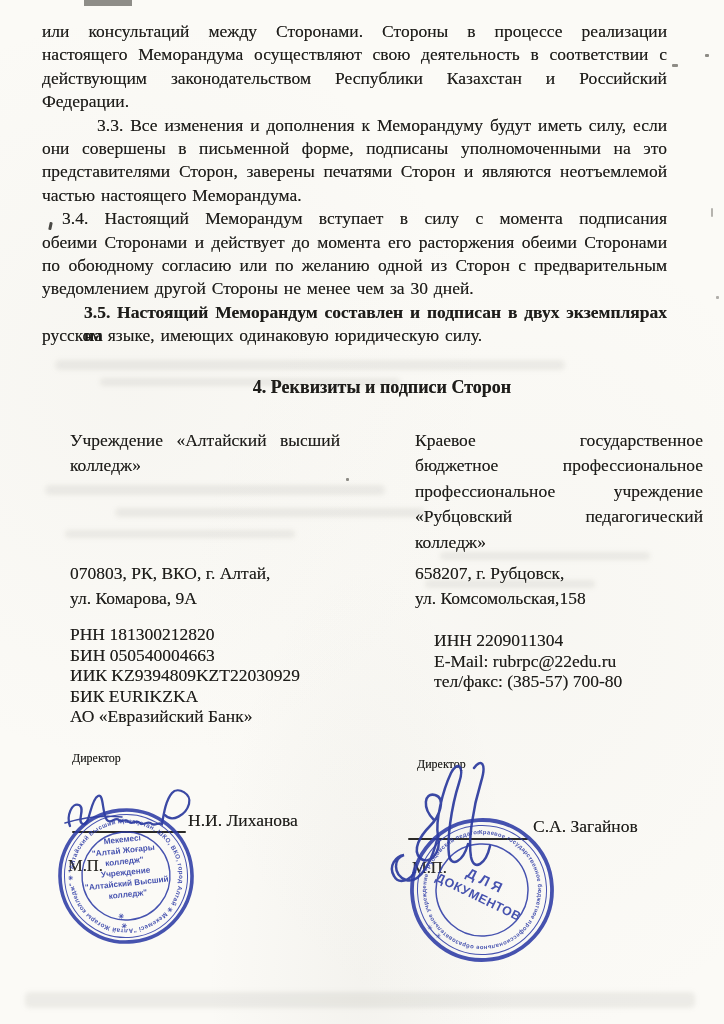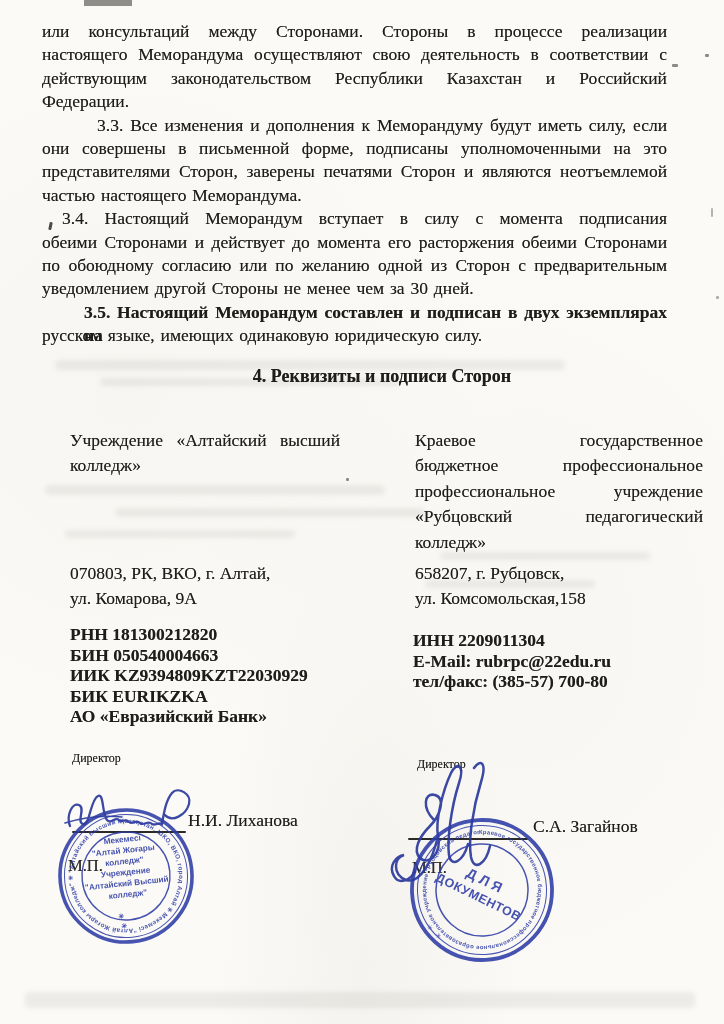--- a/index.html
+++ b/index.html
@@ -14,32 +14,32 @@
     color:#1e1d1a;
   }
   
   .bodyblock{position:absolute;left:42px;top:20px;width:625px;font-size:17.5px;}
   .bl{height:23.4px;line-height:23.4px;text-align:justify;word-spacing:1.5px;
       text-shadow:0 0 .35px rgba(20,20,18,.55);white-space:normal;}
   .jl{text-align-last:justify;}
   .i55{padding-left:55px;}
   .i20{padding-left:20px;}
   .i42{padding-left:42px;font-weight:bold;}
-  .heading{position:absolute;left:42px;top:366px;width:640px;text-align:center;
+  .heading{position:absolute;left:42px;top:377px;width:640px;text-align:center;
       font-weight:bold;font-size:18px;padding-left:20px;
       text-shadow:0 0 .4px rgba(20,20,18,.6);}
   
   .colline{height:25.4px;line-height:25.4px;text-align:justify;word-spacing:1px;
       font-size:17.5px;text-shadow:0 0 .35px rgba(20,20,18,.5);}
   .colL{position:absolute;left:70px;top:428px;width:270px;}
   .colR{position:absolute;left:415px;top:428px;width:288px;}
   .addr{position:absolute;font-size:17.5px;line-height:24.5px;
       text-shadow:0 0 .35px rgba(20,20,18,.5);}
   .det{position:absolute;font-size:17.5px;line-height:20.6px;
-      text-shadow:0 0 .35px rgba(20,20,18,.5);font-weight:bold;}
+      text-shadow:0 0 .35px rgba(20,20,18,.5);}
   .director{position:absolute;font-size:12px;text-shadow:0 0 .35px rgba(20,20,18,.5);}
   .signer{position:absolute;font-size:17.5px;text-shadow:0 0 .35px rgba(20,20,18,.5);}
   .sealmark{position:absolute;font-size:16.5px;color:#2a2925;
       text-shadow:0 0 .35px rgba(20,20,18,.5);}
   .sigline{position:absolute;height:2px;background:#2b2a27;border-radius:1px;}
   
   .smudge{position:absolute;background:rgba(112,110,100,.10);filter:blur(2.5px);border-radius:5px;}
   .speck{position:absolute;background:#8d8b85;border-radius:1px;}
   .edgebar{position:absolute;left:84px;top:0;width:48px;height:6px;background:#8e8d88;filter:blur(.6px);}
   .stray{position:absolute;left:49px;top:222px;width:2.5px;height:8px;background:#4a4945;
@@ -111,21 +111,21 @@
     <div>ул. Комсомольская,158</div>
   </div>
 
   <div class="det" style="left:70px;top:624px;">
     <div>РНН 181300212820</div>
     <div>БИН 050540004663</div>
     <div>ИИК KZ9394809KZT22030929</div>
     <div>БИК EURIKZKA</div>
     <div>АО «Евразийский Банк»</div>
   </div>
-  <div class="det" style="left:413px;top:630px;">
+  <div class="det" style="left:434px;top:630px;">
     <div>ИНН 2209011304</div>
     <div>E-Mail: rubrpc@22edu.ru</div>
     <div>тел/факс: (385-57) 700-80</div>
   </div>
 
   <div class="director" style="left:72px;top:751px;">Директор</div>
   <div class="director" style="left:417px;top:757px;">Директор</div>
 
   <div class="sigline" style="left:72px;top:831px;width:114px;"></div>
   <div class="sigline" style="left:408px;top:838px;width:120px;"></div>

